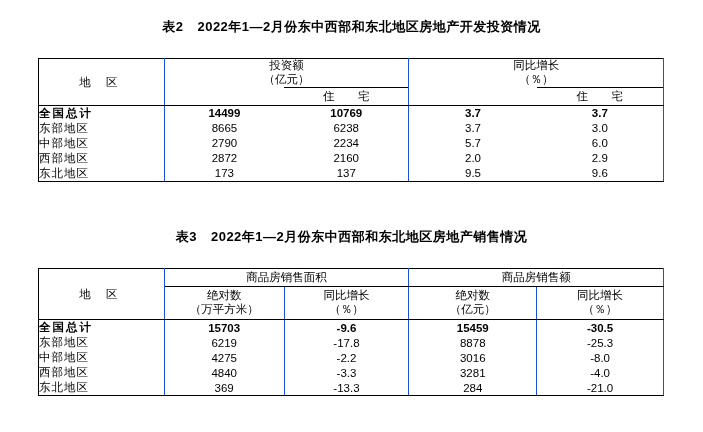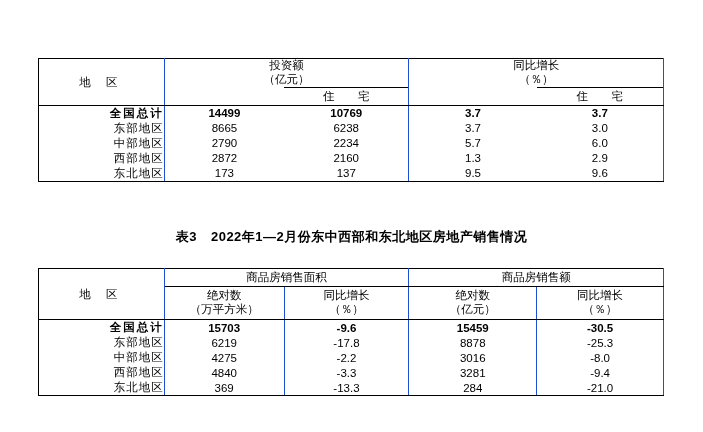--- a/index.html
+++ b/index.html
@@ -47,21 +47,21 @@
     line-height: 1.25;
     font-size: 11.5px;
     height: 17px;
   }
   .region-label {
     text-align: center;
     letter-spacing: 6px;
     padding-left: 6px;
   }
   .rowlabel {
-    text-align: right;
+    text-align: left;
     letter-spacing: 1px;
     height: 15px;
     font-size: 11.5px;
   }
   .rowlabel.total {
     font-weight: bold;
     letter-spacing: 2px;
   }
   .num {
     text-align: center;
@@ -105,20 +105,23 @@
   .zhuzhai {
     letter-spacing: 6px;
     padding-left: 6px;
   }
 </style>
 </head>
 <body>
 
 <div class="page">
 
+  <div id="table2-title" class="table-title">
+    <span class="title-num">表2</span><span>2022年1—2月份东中西部和东北地区房地产开发投资情况</span>
+  </div>
 
   <div id="table2-wrap">
     <table class="data">
       <colgroup>
         <col style="width:126px">
         <col style="width:120px">
         <col style="width:125px">
         <col style="width:128px">
         <col style="width:127px">
       </colgroup>
@@ -169,21 +172,21 @@
           <td class="bl br rowlabel">中部地区</td>
           <td class="num">2790</td>
           <td class="br num">2234</td>
           <td class="num">5.7</td>
           <td class="br num">6.0</td>
         </tr>
         <tr>
           <td class="bl br rowlabel">西部地区</td>
           <td class="num">2872</td>
           <td class="br num">2160</td>
-          <td class="num">1.3</td>
+          <td class="num">2.0</td>
           <td class="br num">2.9</td>
         </tr>
         <tr>
           <td class="bl br bb rowlabel">东北地区</td>
           <td class="bb num">173</td>
           <td class="br bb num">137</td>
           <td class="bb num">9.5</td>
           <td class="br bb num">9.6</td>
         </tr>
       </tbody>
@@ -255,21 +258,21 @@
           <td class="br num">4275</td>
           <td class="br num">-2.2</td>
           <td class="br num">3016</td>
           <td class="br num">-8.0</td>
         </tr>
         <tr>
           <td class="bl br rowlabel">西部地区</td>
           <td class="br num">4840</td>
           <td class="br num">-3.3</td>
           <td class="br num">3281</td>
-          <td class="br num">-9.4</td>
+          <td class="br num">-4.0</td>
         </tr>
         <tr>
           <td class="bl br bb rowlabel">东北地区</td>
           <td class="br bb num">369</td>
           <td class="br bb num">-13.3</td>
           <td class="br bb num">284</td>
           <td class="br bb num">-21.0</td>
         </tr>
       </tbody>
     </table>

